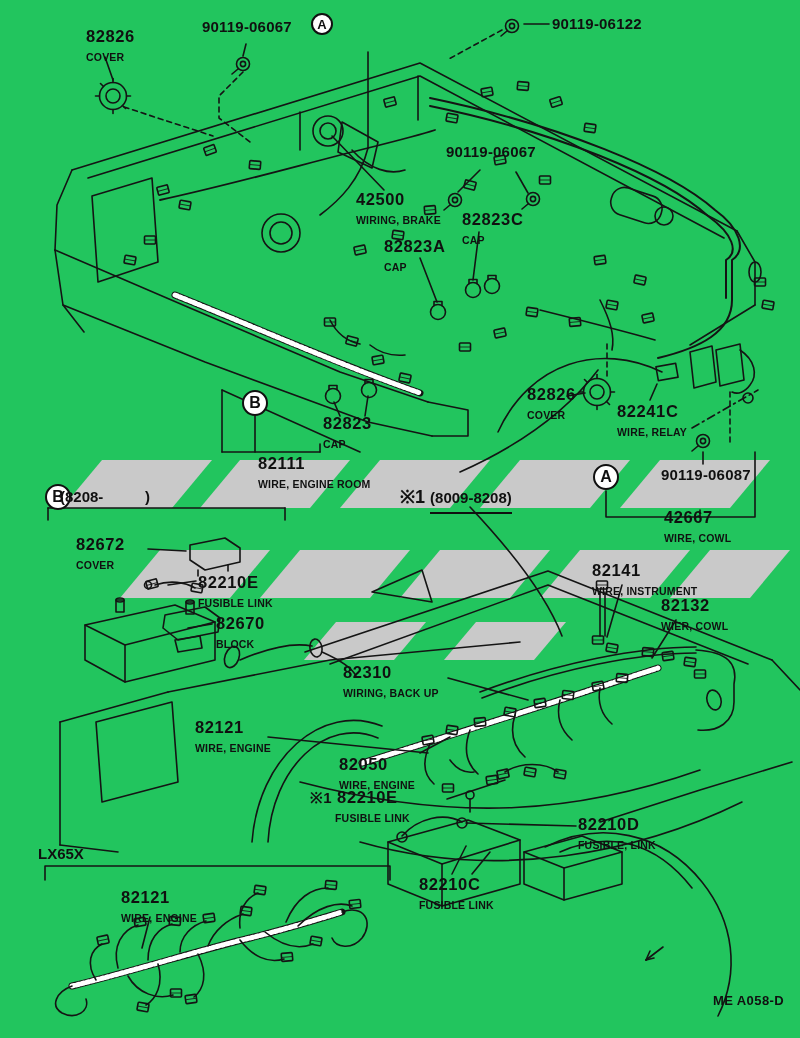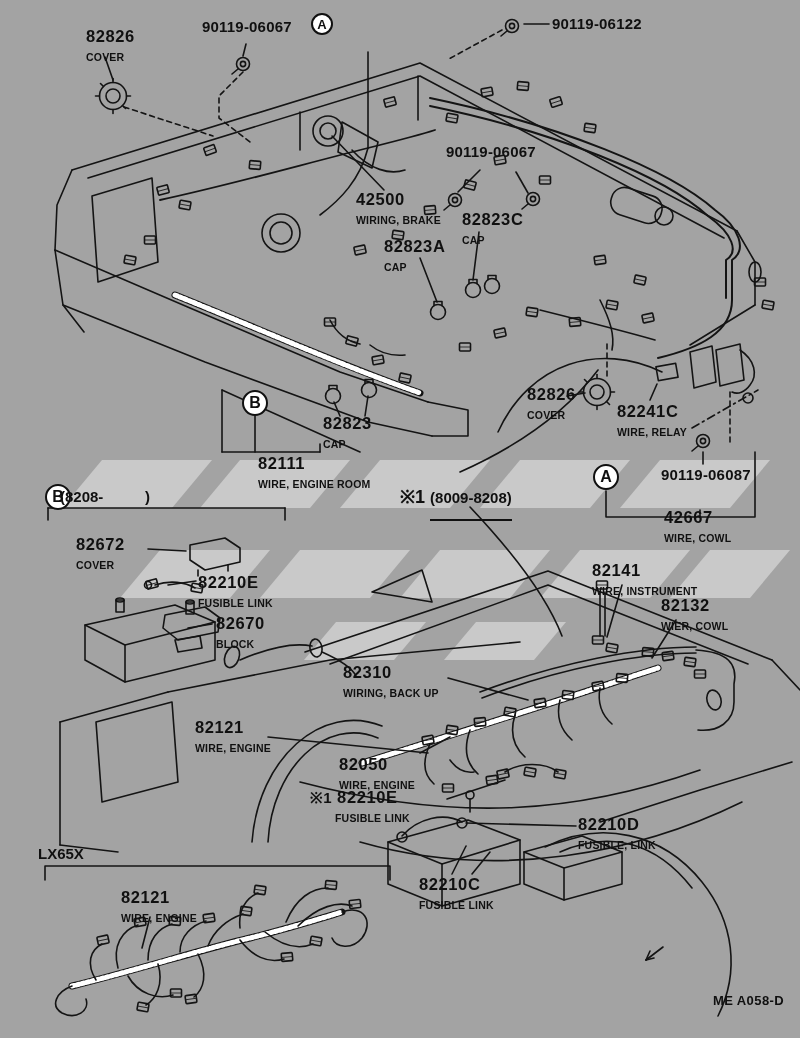--- a/index.html
+++ b/index.html
@@ -1,31 +1,31 @@
 <!DOCTYPE html>
 <html><head>
 <meta charset="utf-8">
 <style>
   html,body{margin:0;padding:0;background:#ffffff;}
-  #page{position:relative;width:800px;height:1038px;background:#a3a3a3;overflow:hidden;
+  #page{position:relative;width:800px;height:1038px;background:#22c55e;overflow:hidden;
         font-family:"Liberation Sans", sans-serif;color:#101010;}
   #art{position:absolute;left:0;top:0;}
   .callout{position:absolute;line-height:1.05;white-space:nowrap;}
   .num{font-size:16.5px;font-weight:bold;letter-spacing:.6px;}
   .num.small{font-size:15px;letter-spacing:.2px;}
   .desc{font-size:10.5px;font-weight:bold;letter-spacing:.2px;margin-top:7px;}
   .num-row{display:flex;gap:5px;align-items:baseline;}
   .desc.indent{margin-left:25px;}
   .marker{position:absolute;border:2.4px solid #101010;border-radius:50%;
           display:flex;align-items:center;justify-content:center;font-weight:bold;
           background:#fff;box-sizing:border-box;}
   .note{position:absolute;font-size:15px;font-weight:bold;line-height:17px;white-space:pre;}
   .star-note{position:absolute;display:flex;gap:5px;align-items:baseline;}
   .star-prefix{font-size:18px;font-weight:bold;}
-  .star-range{font-size:15px;font-weight:bold;border-bottom:2px solid #101010;padding-bottom:13px;}
+  .star-range{font-size:15px;font-weight:bold;border-bottom:2px solid #101010;padding-bottom:6px;}
   .footer{position:absolute;font-size:13px;font-weight:bold;letter-spacing:.4px;}
 </style>
 </head>
 <body>
 
 <div id="page">
 
 <svg id="art" width="800" height="1038" viewBox="0 0 800 1038" stroke="#141414" fill="none" stroke-width="1.6" stroke-linecap="round" stroke-linejoin="round">
   <defs>
     <g id="conn">

